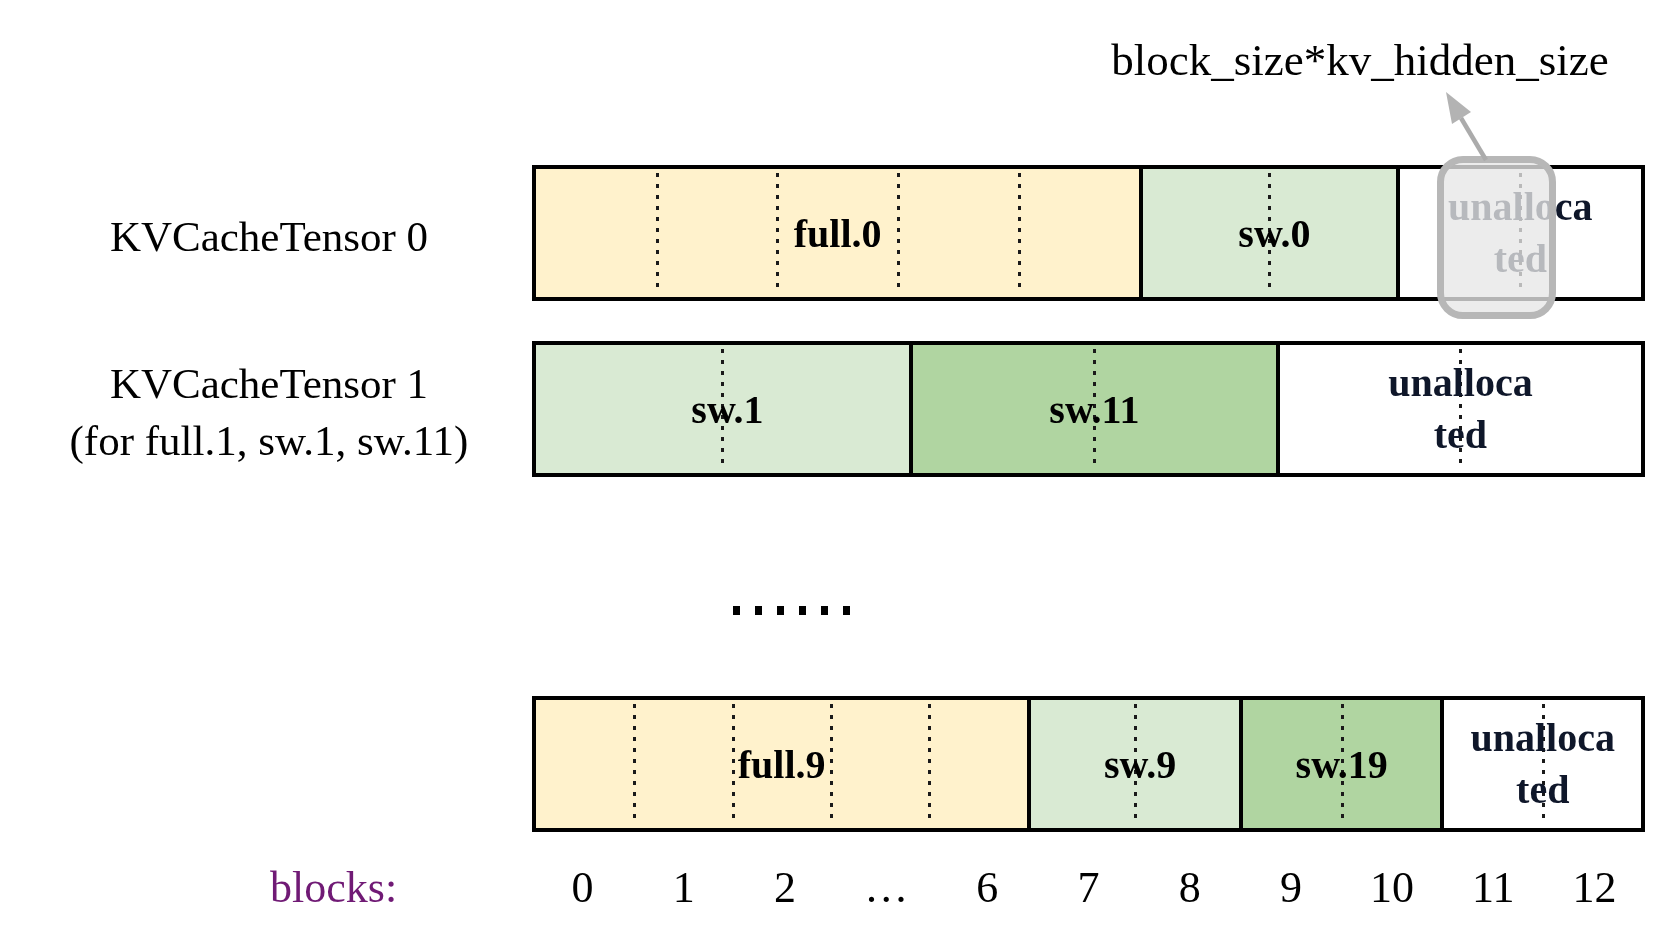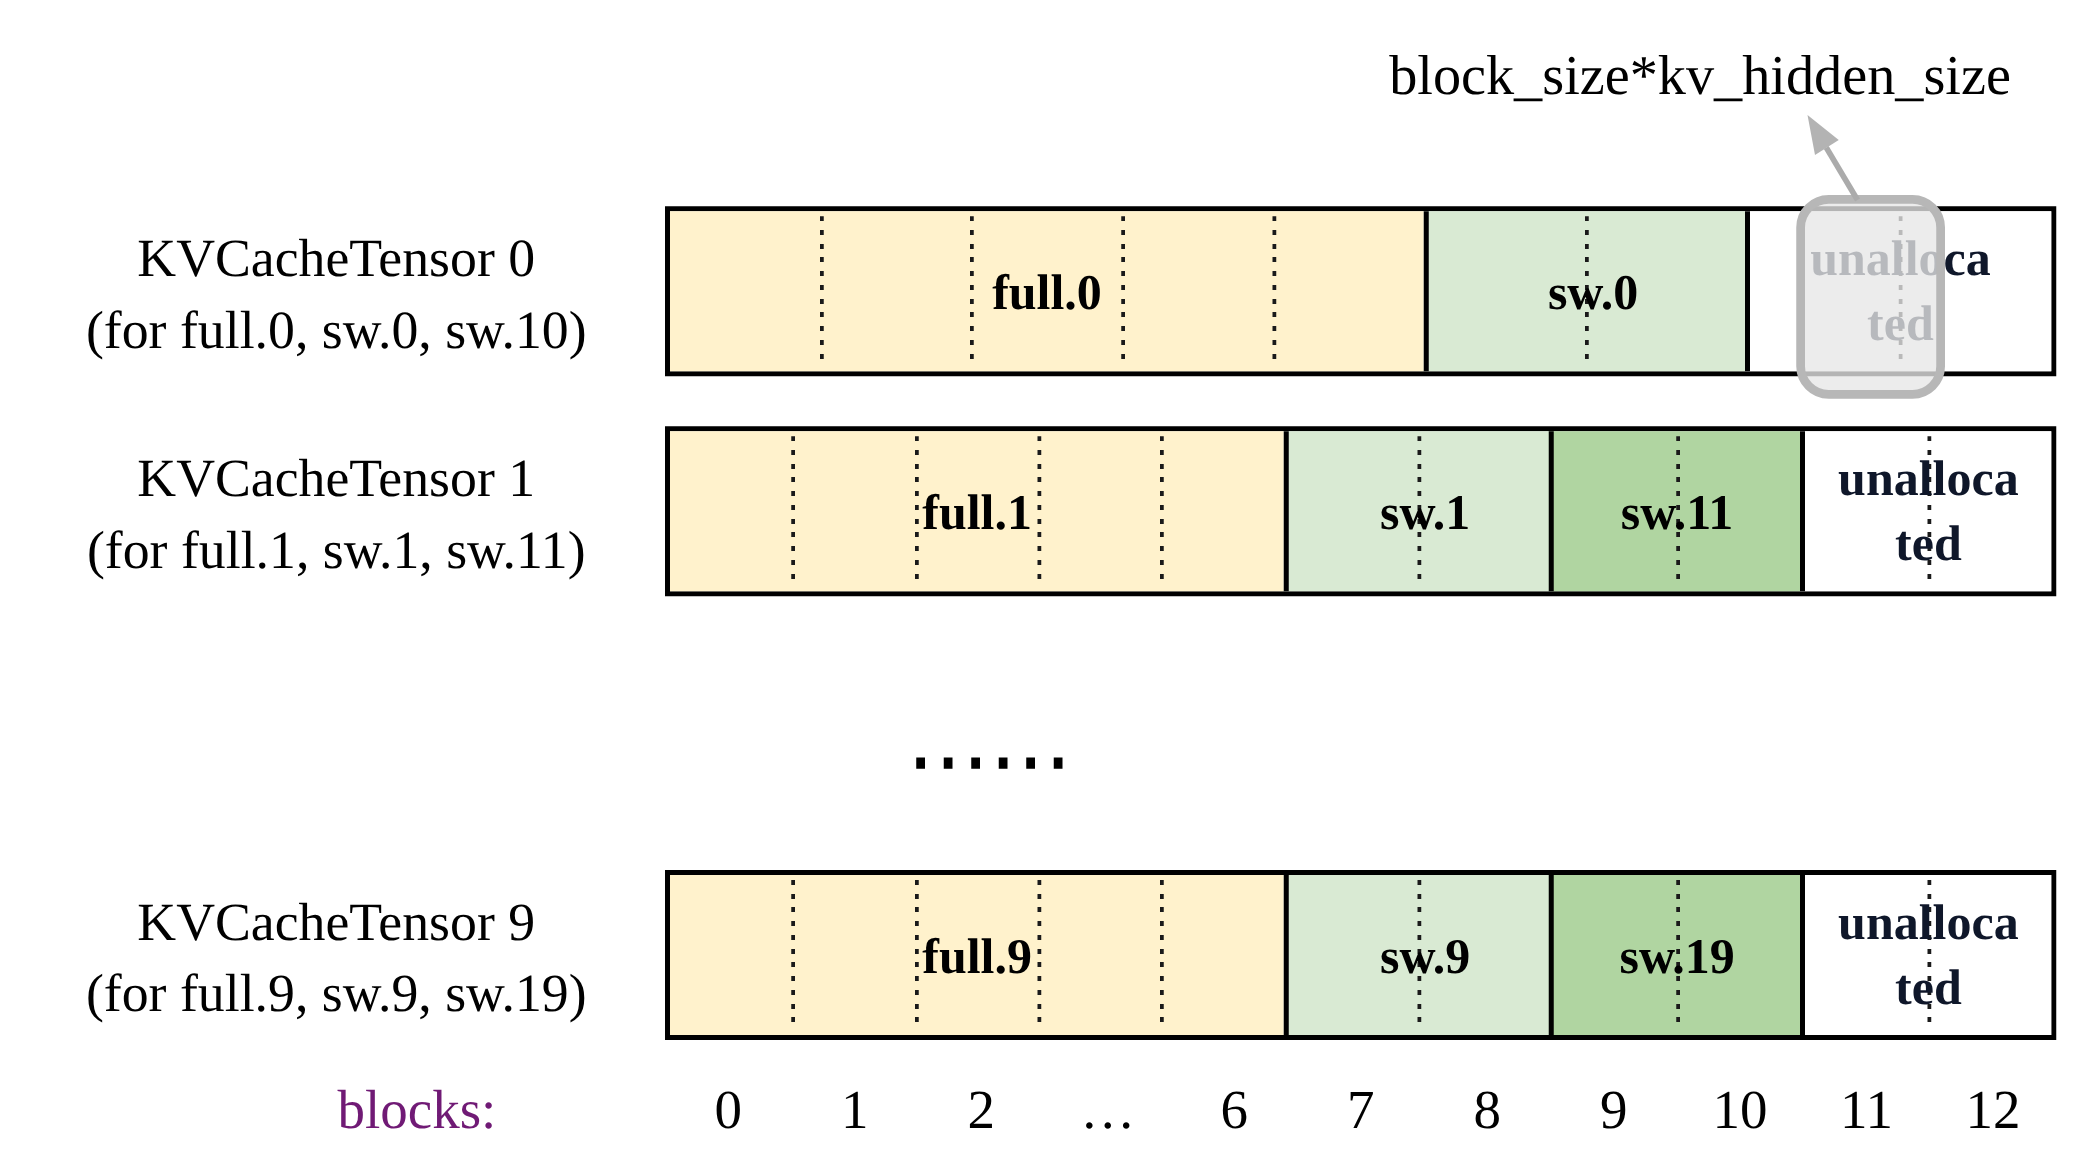--- a/index.html
+++ b/index.html
@@ -109,21 +109,20 @@
 
   <div class="anno-title">block_size*kv_hidden_size</div>
 
   <svg class="anno-arrow" viewBox="0 0 110 110">
     <line x1="78" y1="88" x2="53" y2="46" stroke="#ababab" stroke-width="4.5"></line>
     <polygon points="38,20 63,40 44,52" fill="#b3b3b3"></polygon>
   </svg>
 
   <div class="row-label rl-0">
     <div>KVCacheTensor 0</div>
-    <div>(for full.0, sw.0, sw.10)</div>
   </div>
   <div class="row-box row-0">
     <div class="sec sec-full" style="background:#FFF2CC">
       <div class="dotline dl-20"></div>
       <div class="dotline dl-40"></div>
       <div class="dotline dl-60"></div>
       <div class="dotline dl-80"></div>
       <div class="cell-label">full.0</div>
     </div>
     <div class="sec sec-sw" style="background:#D9EAD3">
@@ -139,27 +138,20 @@
     </div>
   </div>
 
   <div class="highlight-rect"></div>
 
   <div class="row-label rl-1">
     <div>KVCacheTensor 1</div>
     <div>(for full.1, sw.1, sw.11)</div>
   </div>
   <div class="row-box row-1">
-    <div class="sec sec-full" style="background:#FFF2CC">
-      <div class="dotline dl-20"></div>
-      <div class="dotline dl-40"></div>
-      <div class="dotline dl-60"></div>
-      <div class="dotline dl-80"></div>
-      <div class="cell-label">full.1</div>
-    </div>
     <div class="sec sec-sw" style="background:#D9EAD3">
       <div class="dotline dl-50"></div>
       <div class="cell-label">sw.1</div>
     </div>
     <div class="sec sec-sw2" style="background:#B0D5A1">
       <div class="dotline dl-50"></div>
       <div class="cell-label">sw.11</div>
     </div>
     <div class="sec sec-unal">
       <div class="dotline dl-50"></div>
@@ -172,24 +164,20 @@
 
   <div class="mid-dots">
     <span></span>
       <span></span>
       <span></span>
       <span></span>
       <span></span>
       <span></span>
   </div>
 
-  <div class="row-label rl-2">
-    <div>KVCacheTensor 9</div>
-    <div>(for full.9, sw.9, sw.19)</div>
-  </div>
   <div class="row-box row-2">
     <div class="sec sec-full" style="background:#FFF2CC">
       <div class="dotline dl-20"></div>
       <div class="dotline dl-40"></div>
       <div class="dotline dl-60"></div>
       <div class="dotline dl-80"></div>
       <div class="cell-label">full.9</div>
     </div>
     <div class="sec sec-sw" style="background:#D9EAD3">
       <div class="dotline dl-50"></div>

